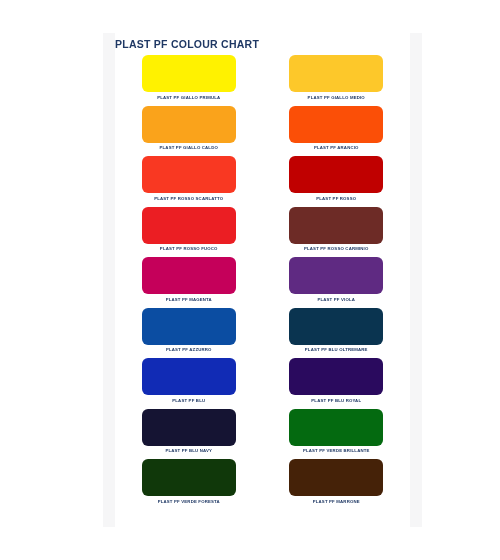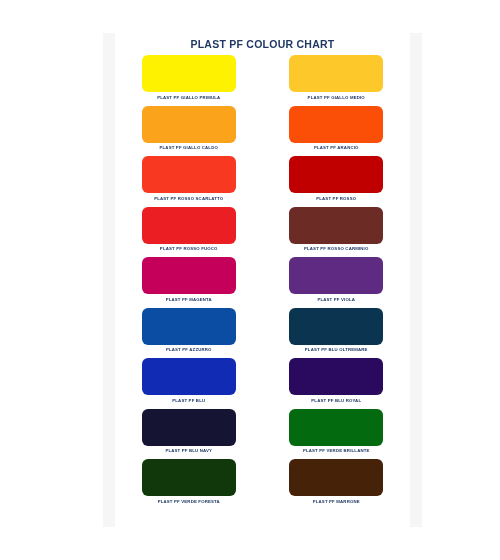--- a/index.html
+++ b/index.html
@@ -35,21 +35,20 @@
   .page {
     position: absolute;
     left: 115px;
     top: 28px;
     width: 295px;
     height: 504px;
     background: #ffffff;
   }
 
   .chart-title {
-    text-align: center;
     color: #1f3864;
     font-size: 10.5px;
     font-weight: bold;
     letter-spacing: 0.25px;
     margin: 10px 0 0 0;
     padding: 0;
   }
 
   .swatch-grid {
     position: absolute;

